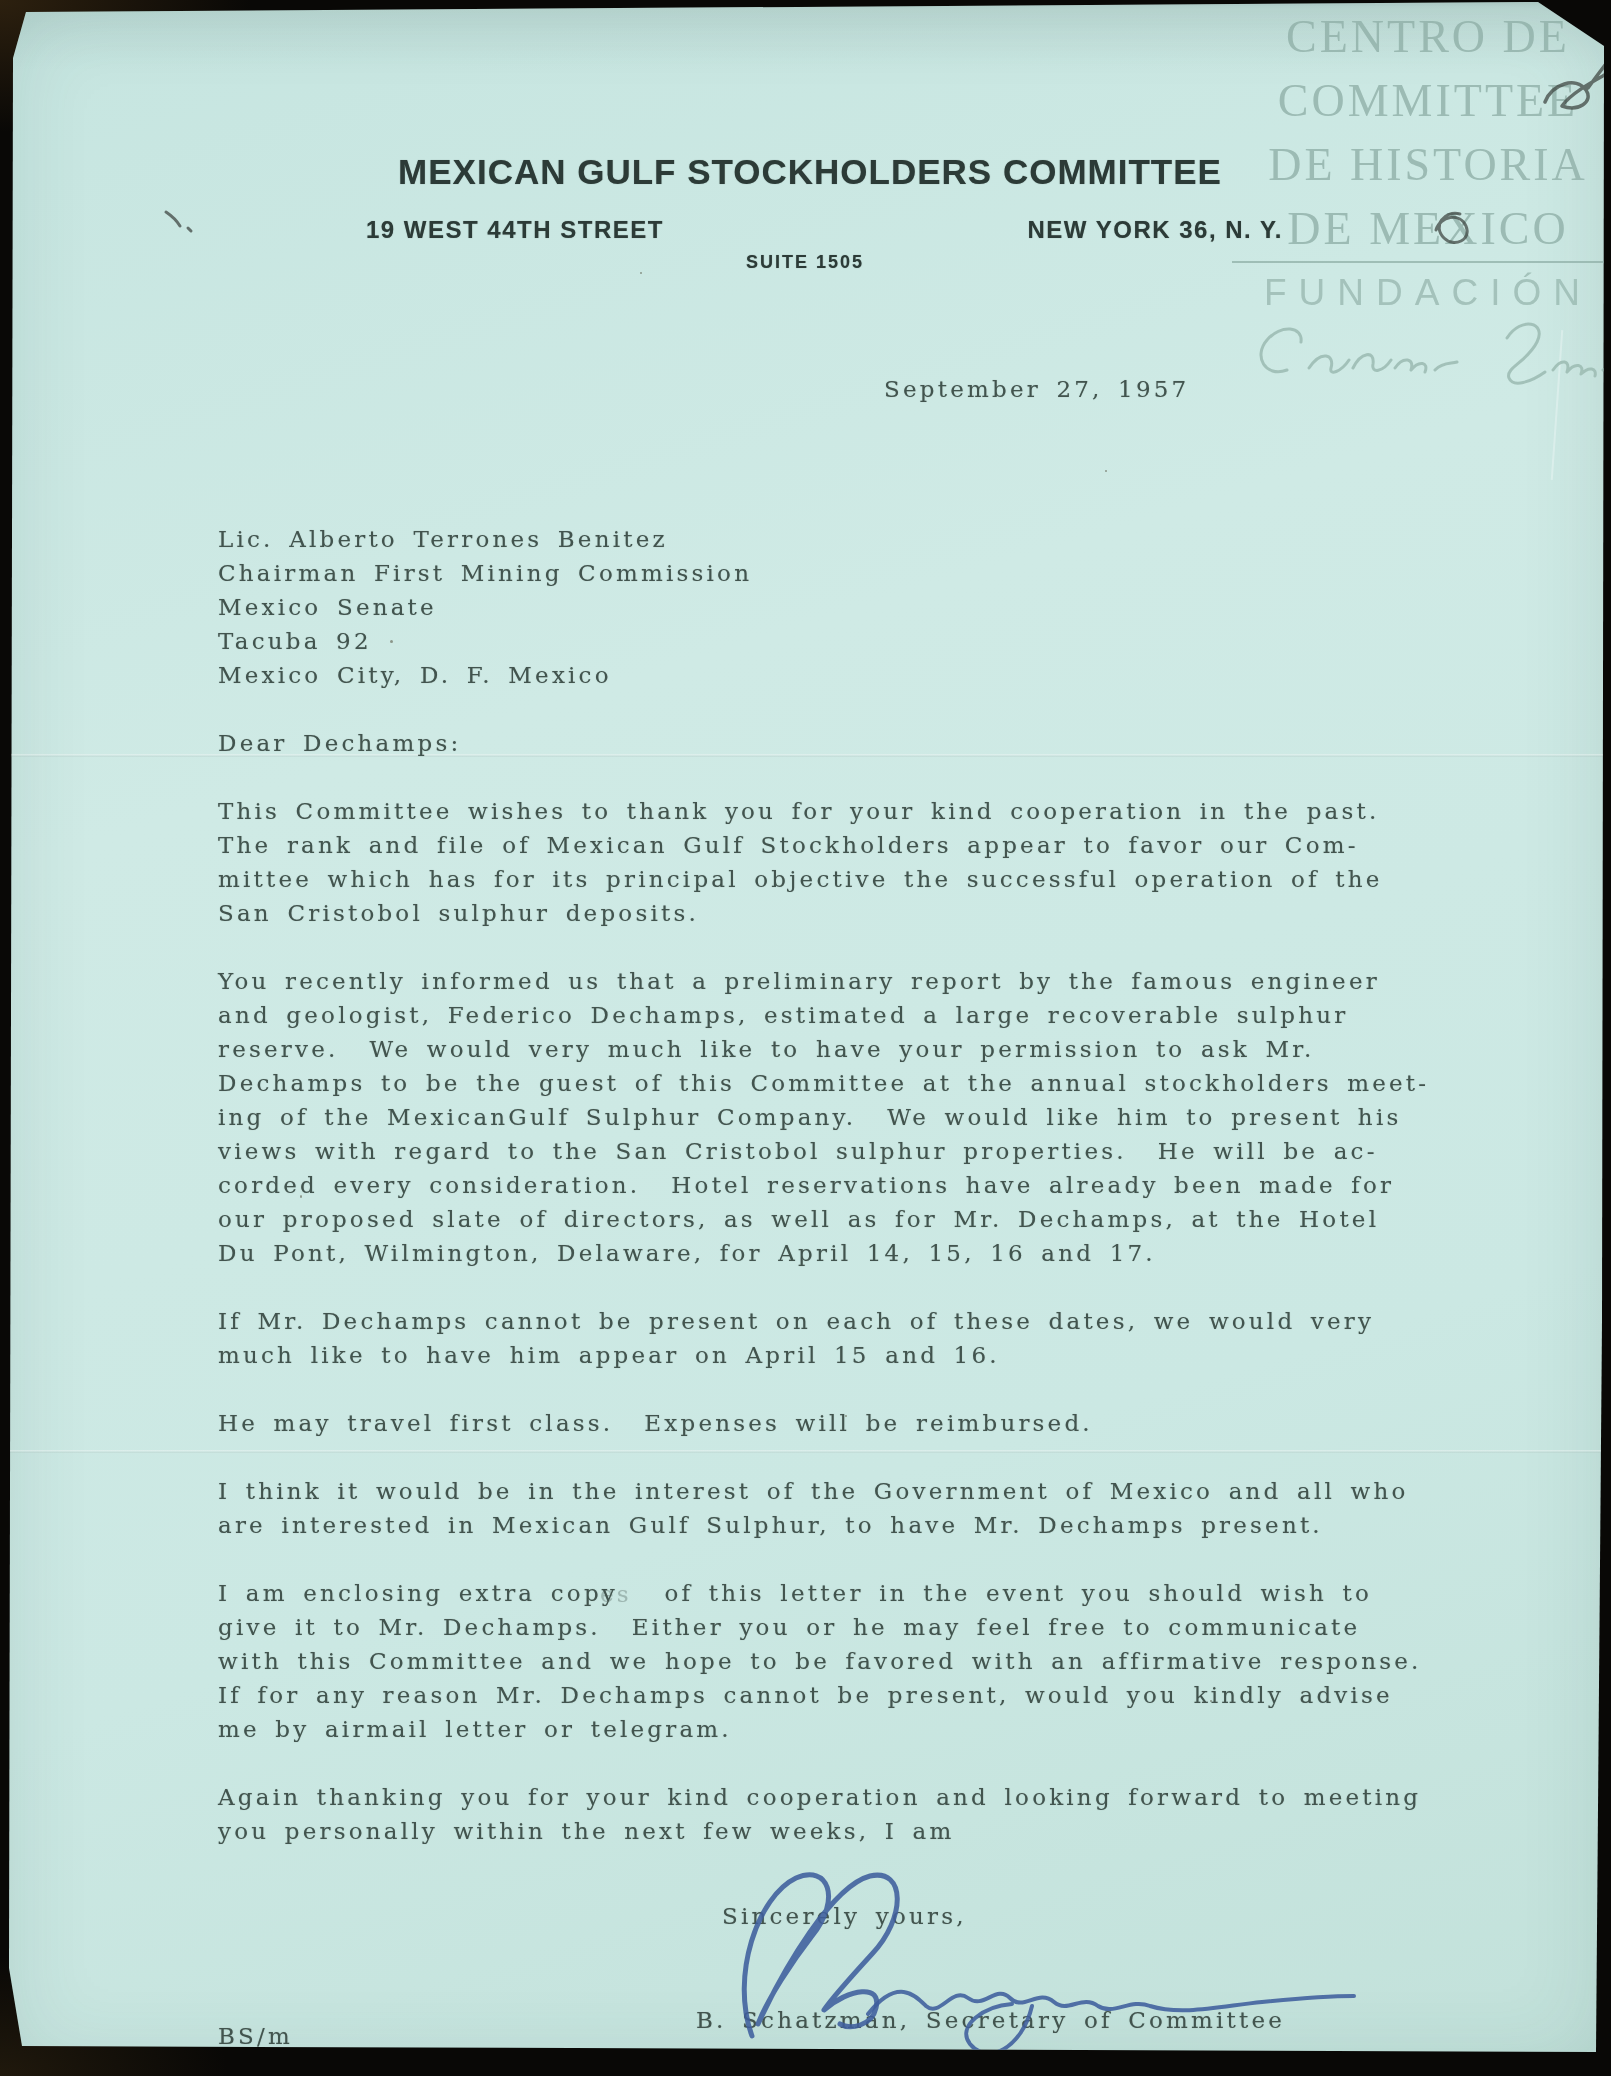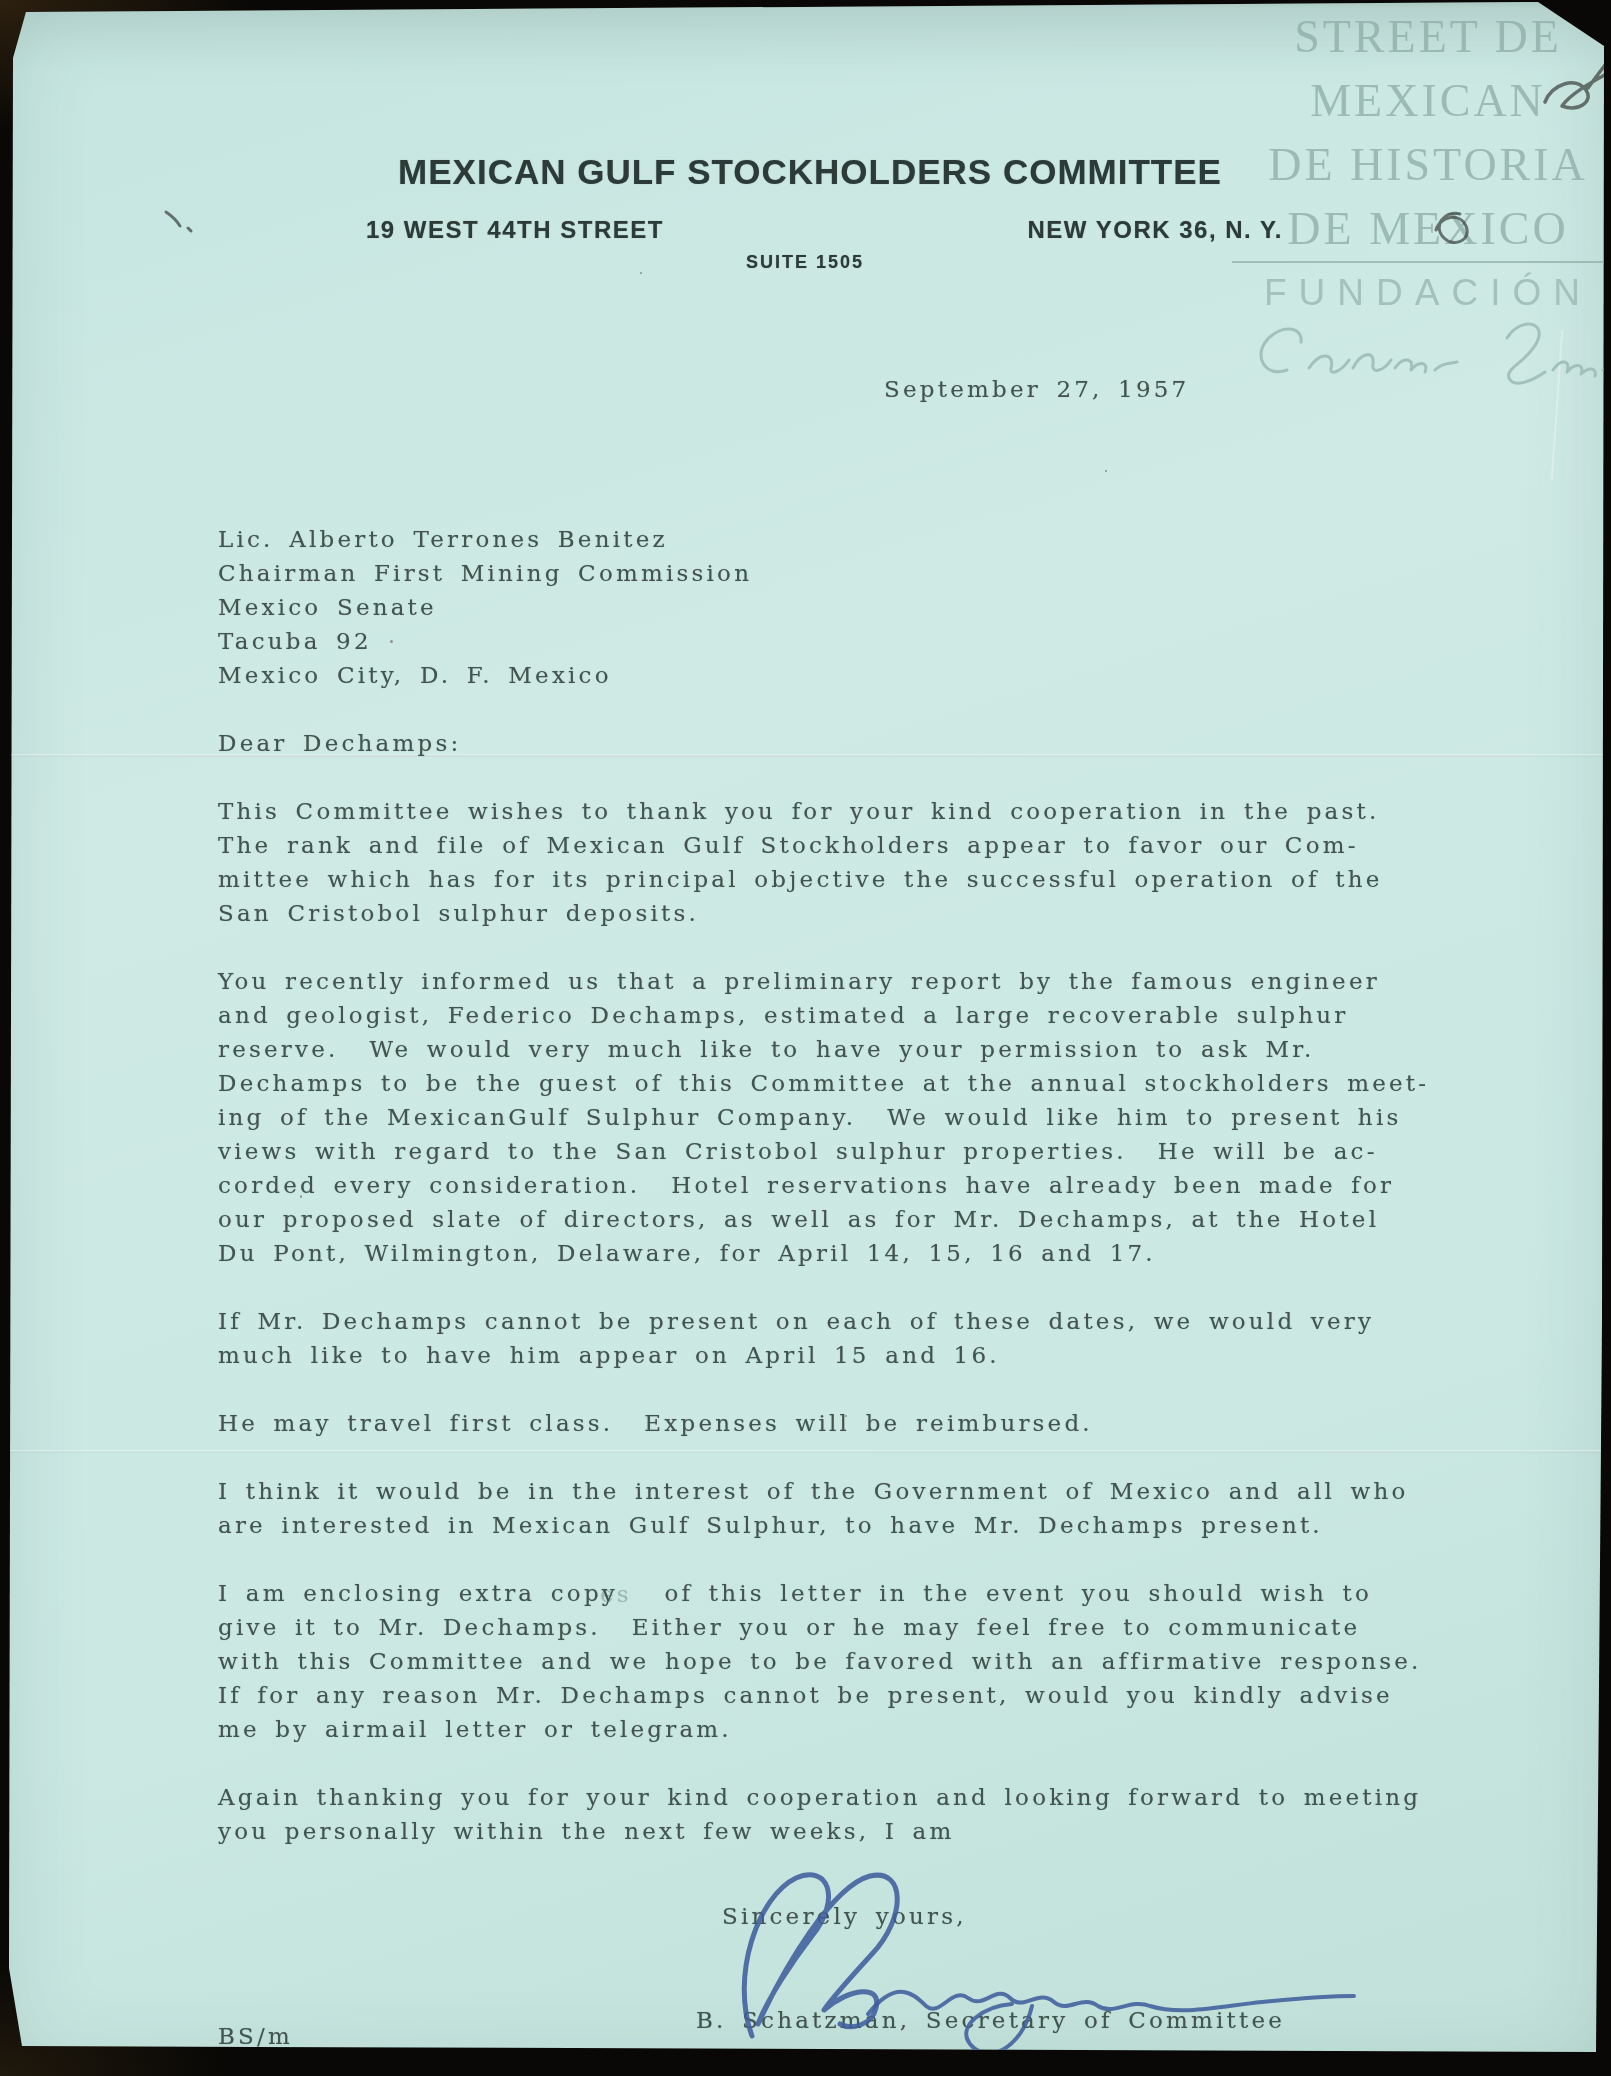--- a/index.html
+++ b/index.html
@@ -76,22 +76,22 @@
     <div class="crease-h" style="top:754px"></div>
     <div class="crease-h" style="top:1450px"></div>
     <div class="crease-v" style="left:1556px;top:330px;height:150px;transform:rotate(4deg)"></div>
     <div class="speck" style="left:390px;top:640px;width:3px;height:3px"></div>
     <div class="speck" style="left:1105px;top:470px;width:2px;height:2px"></div>
     <div class="speck" style="left:300px;top:1195px;width:2px;height:3px"></div>
     <div class="speck" style="left:845px;top:1415px;width:2px;height:2px"></div>
     <div class="speck" style="left:1210px;top:1700px;width:2px;height:2px"></div>
     <div class="speck" style="left:640px;top:272px;width:2px;height:2px"></div>
 
-    <div class="wm-row" style="top:10px">STREET DE</div>
-    <div class="wm-row" style="top:74px">MEXICAN</div>
+    <div class="wm-row" style="top:10px">CENTRO DE</div>
+    <div class="wm-row" style="top:74px">COMMITTEE</div>
     <div class="wm-row" style="top:138px">DE HISTORIA</div>
     <div class="wm-row" style="top:202px">DE MEXICO</div>
     <div class="wm-rule"></div>
     <div class="wm-fund">FUNDACIÓN</div>
 
     <svg style="left:1245px;top:312px" width="366" height="108" viewBox="0 0 366 108">
       <path class="wm-stroke" stroke-width="3" d="M 42,58 C 20,66 8,44 22,28 C 36,12 58,14 56,30
            M 64,56 C 76,38 90,42 86,56 C 84,64 96,60 104,48
            M 108,56 C 116,40 130,38 128,52 C 126,62 138,60 146,48
            M 150,56 C 158,44 170,46 166,58 C 174,48 184,50 180,60

